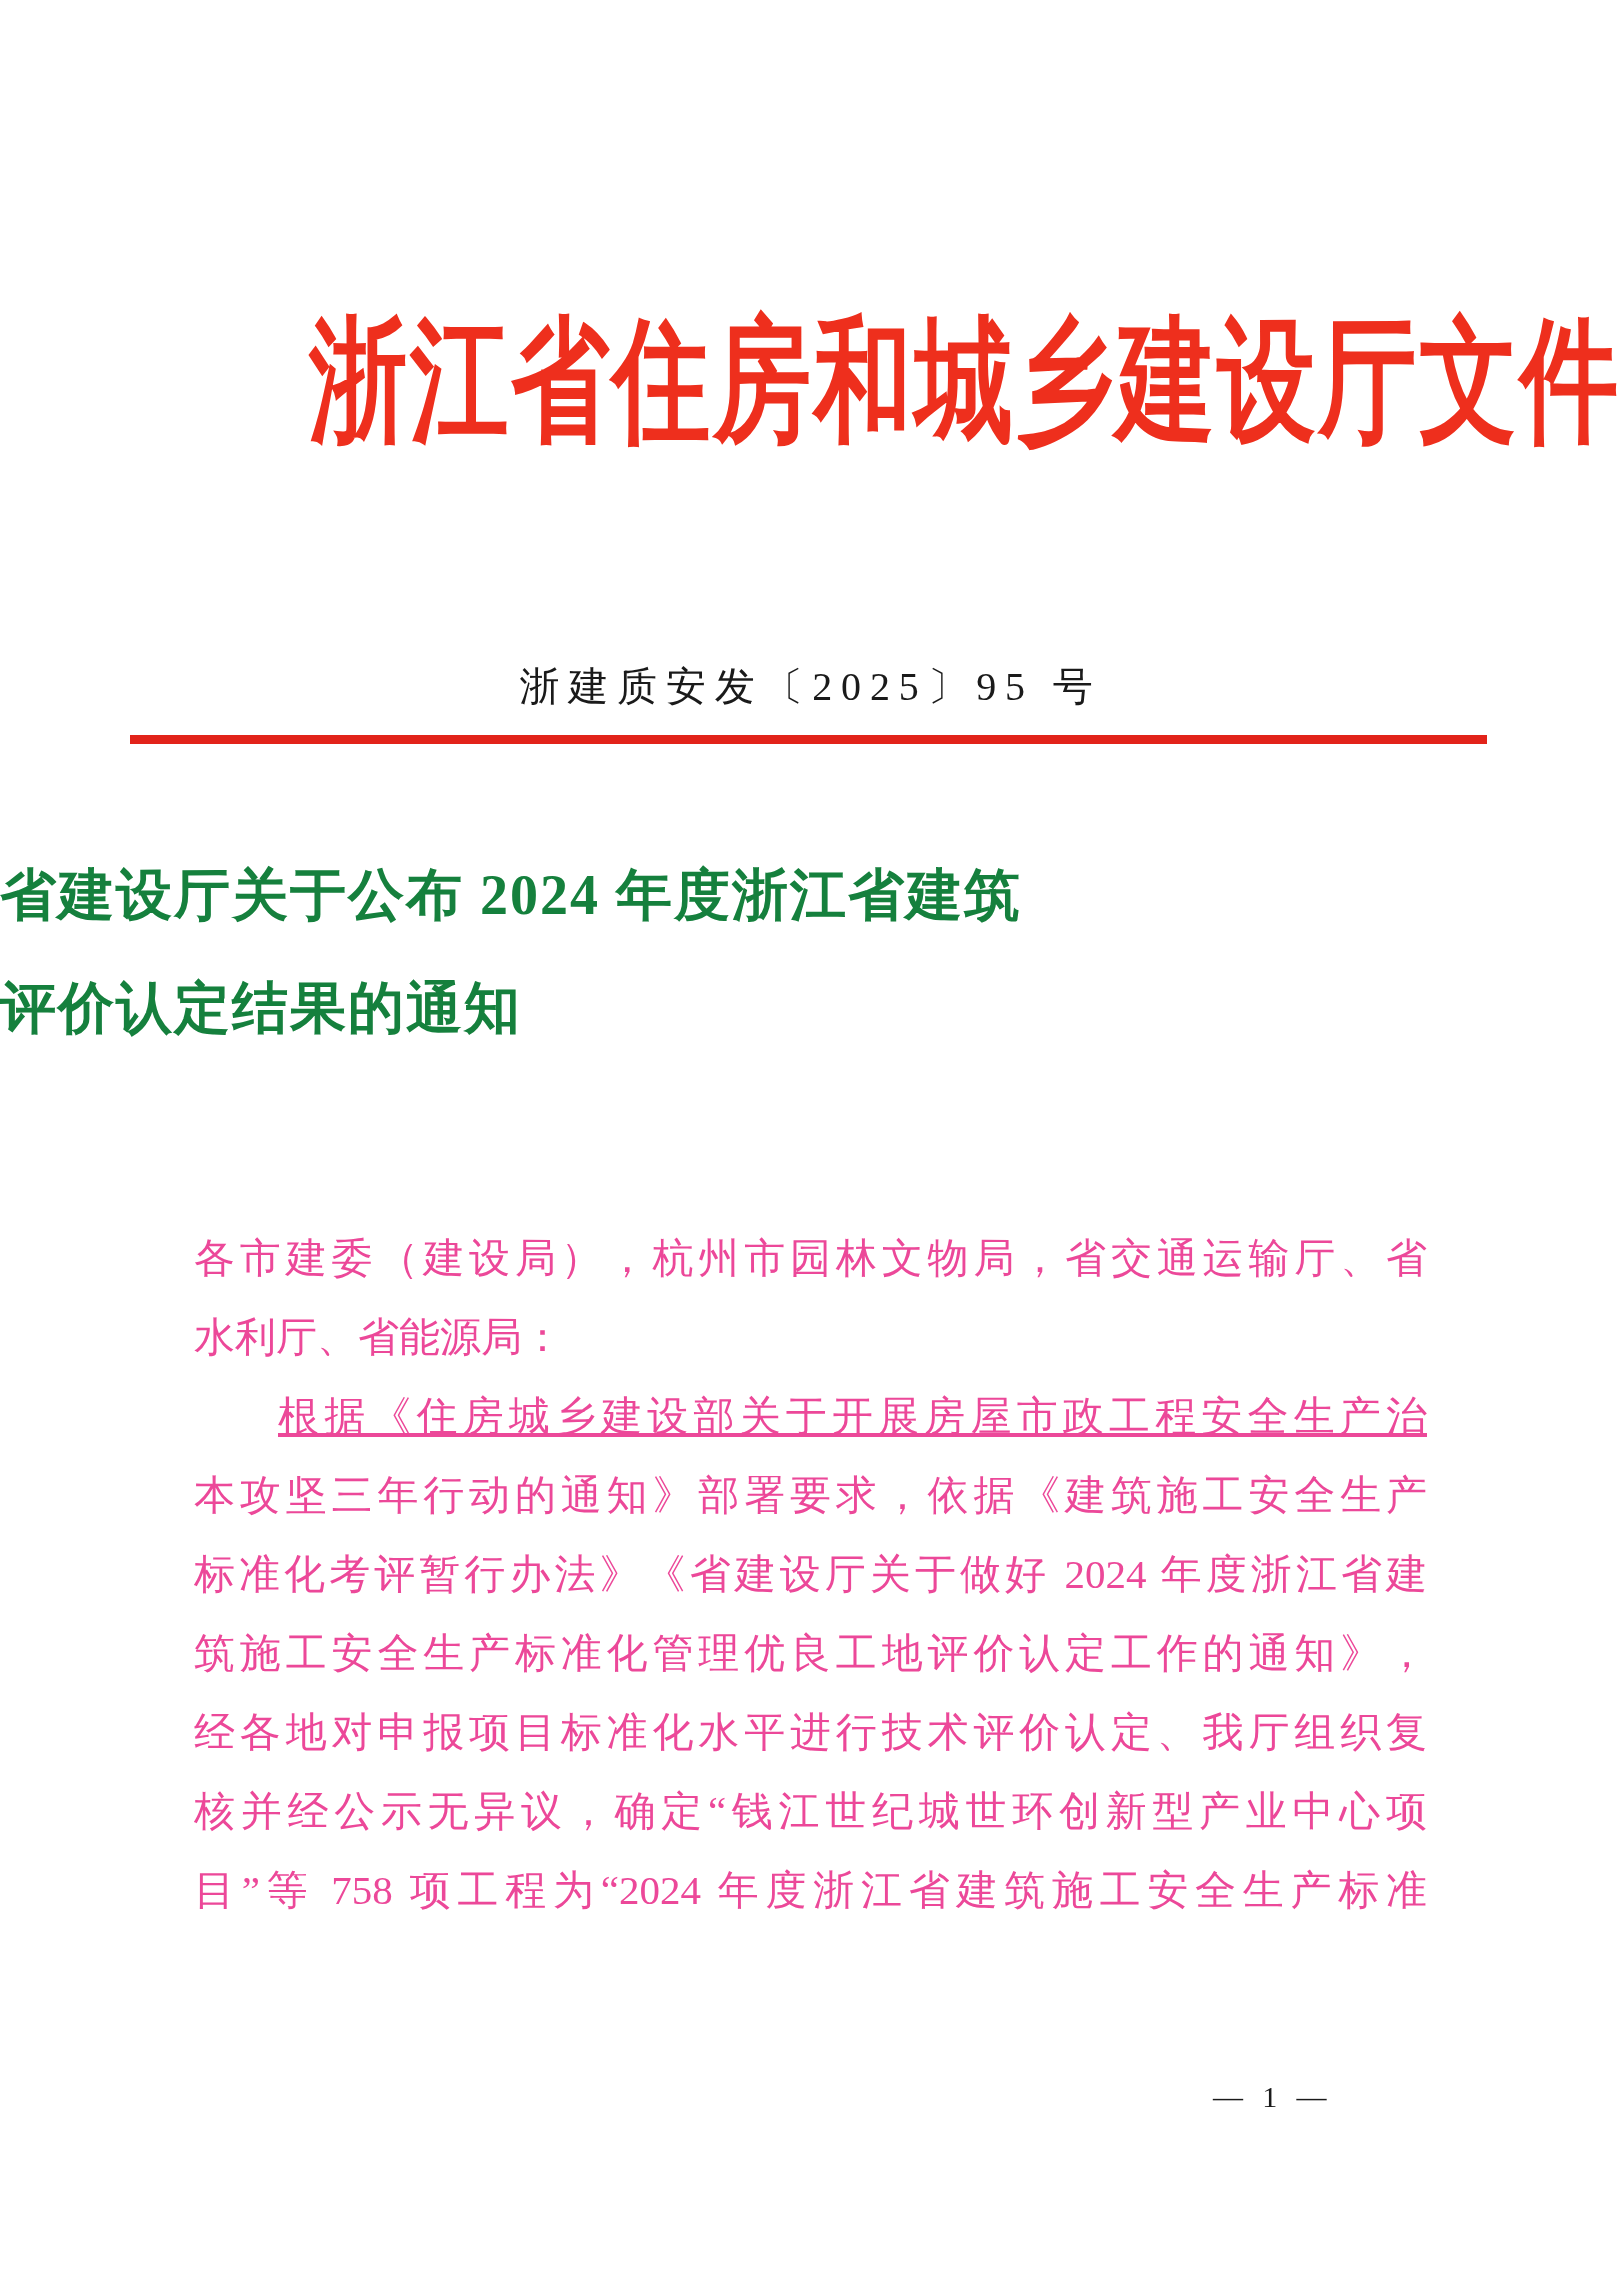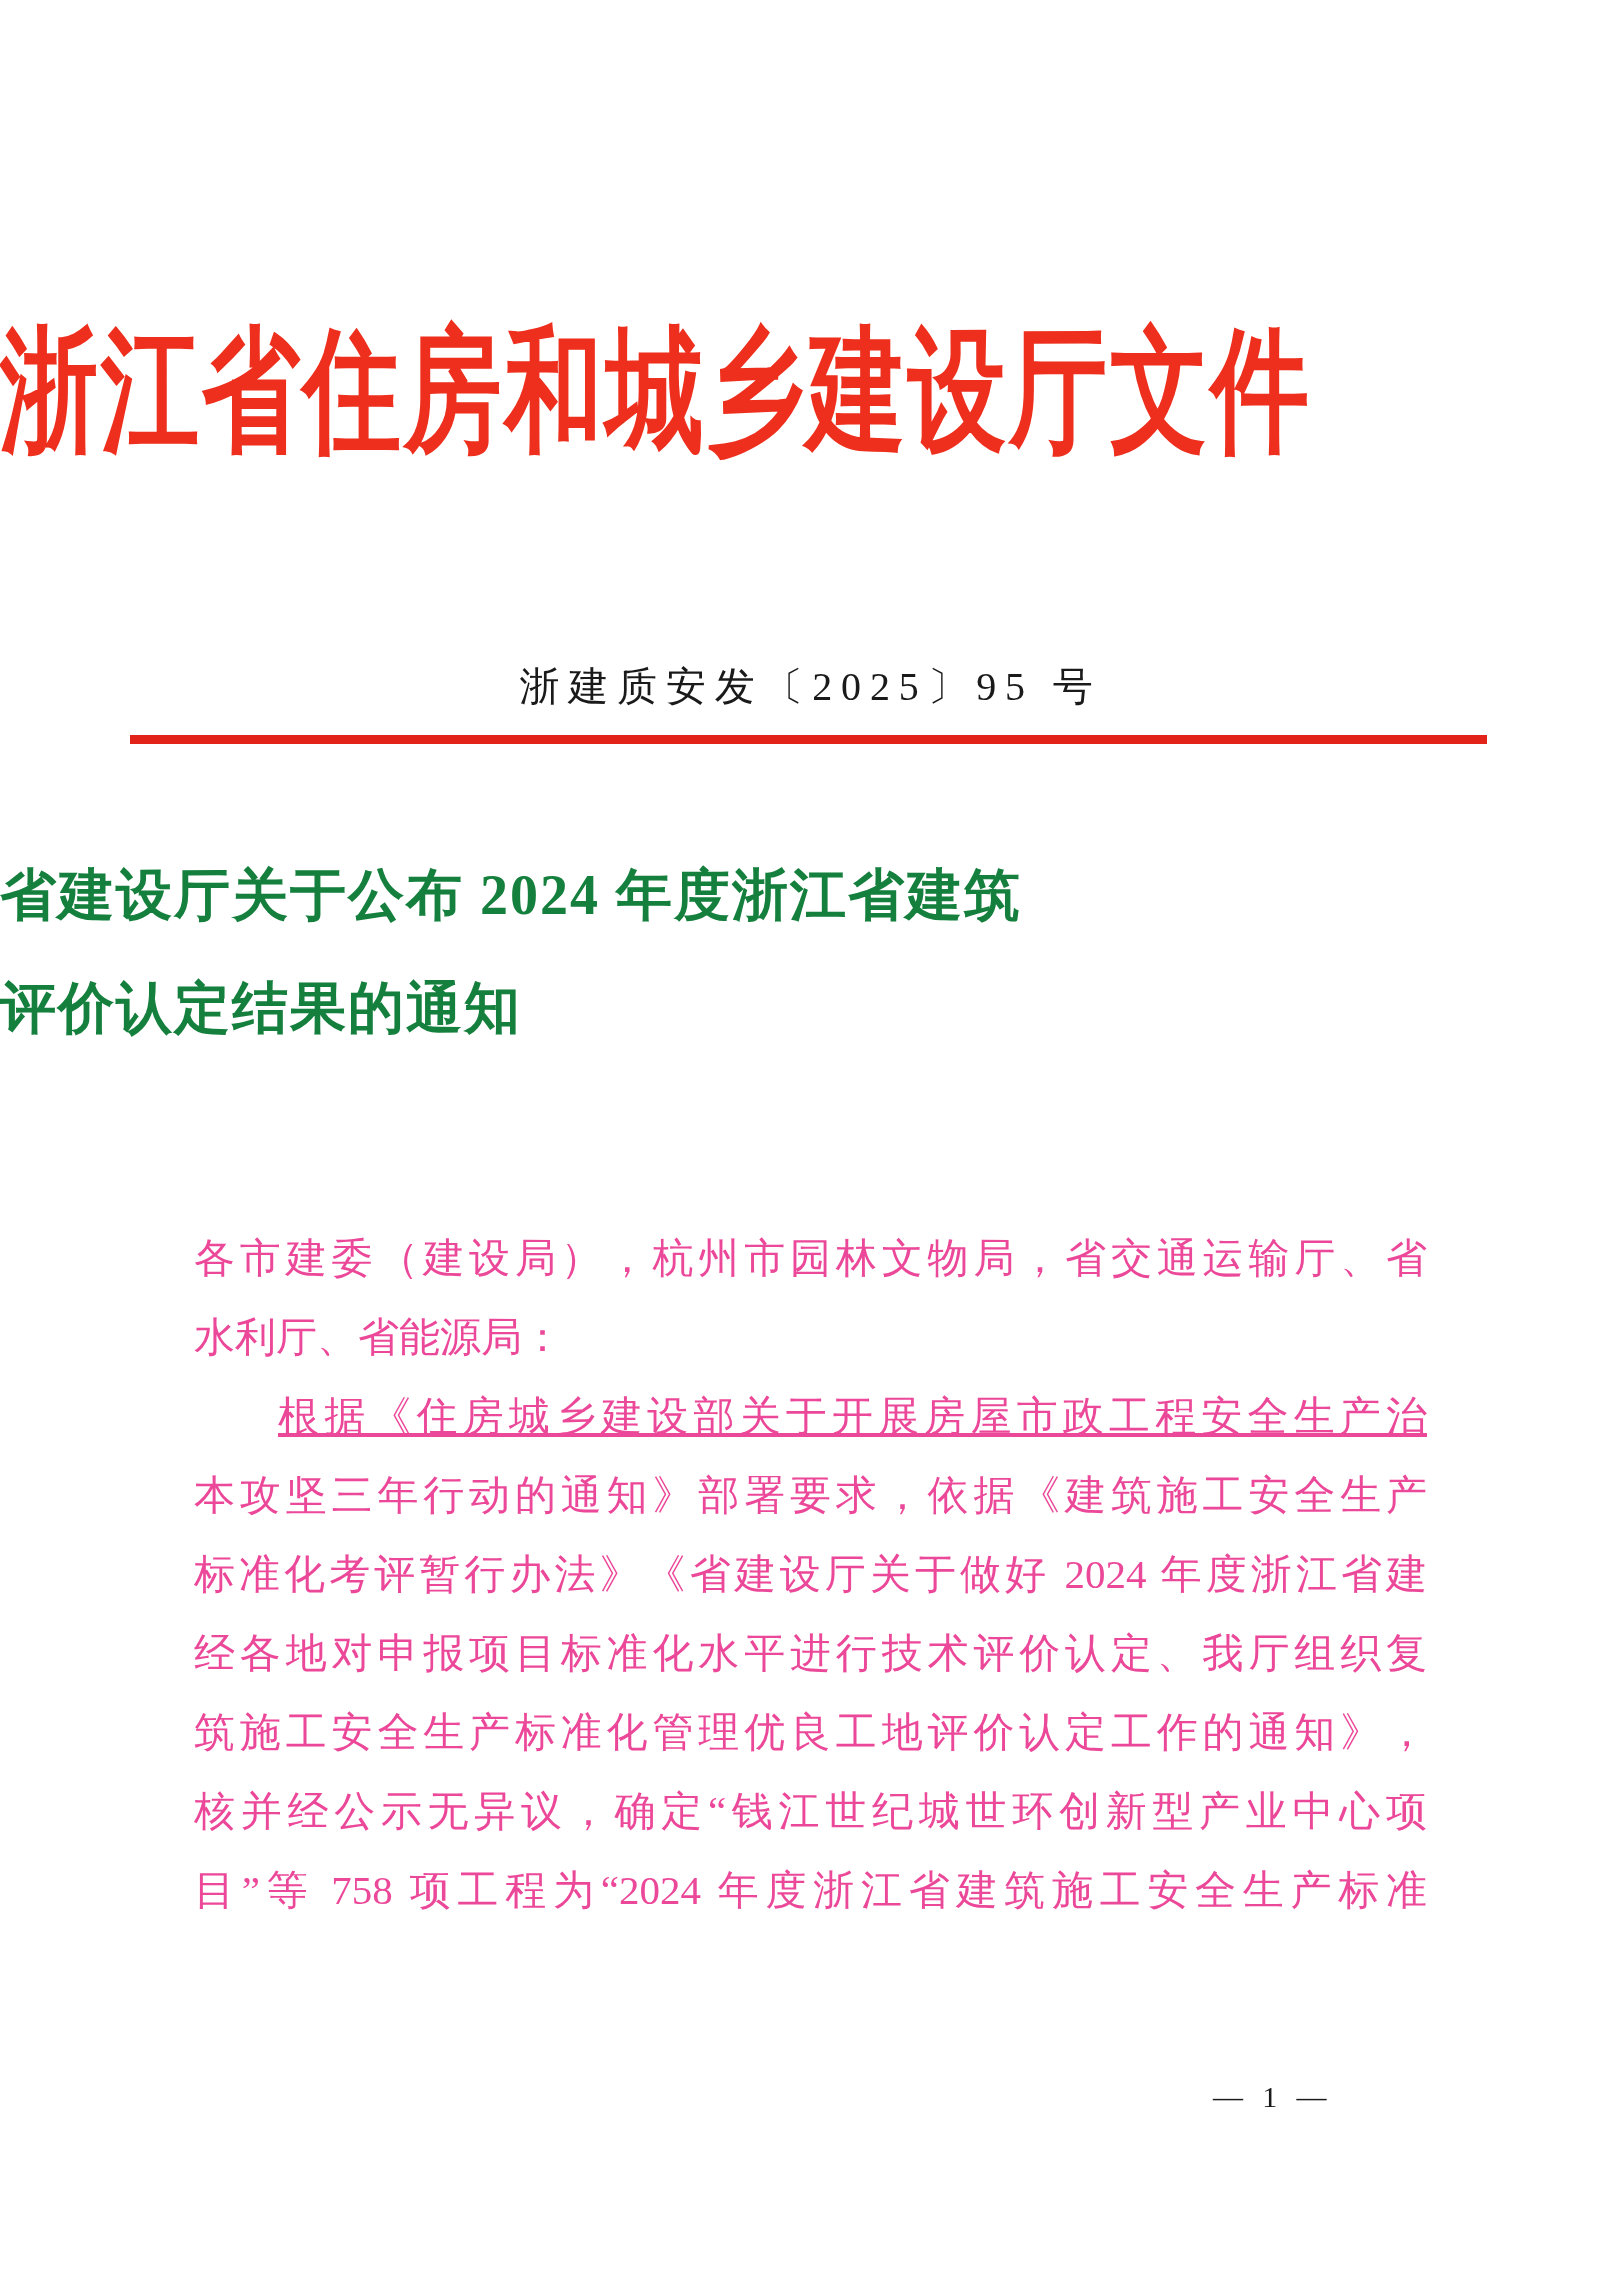--- a/index.html
+++ b/index.html
@@ -13,24 +13,24 @@
     height: 2293px;
     background: #ffffff;
     overflow: hidden;
     font-family: "Liberation Serif", "DejaVu Serif", serif;
     color: #000000;
   }
 
   
   .banner {
     position: absolute;
-    top: 302px;
+    top: 292px;
     left: 0;
     right: 0;
-    text-align: left;
+    text-align: right;
     white-space: nowrap;
   }
   .banner-inner {
     display: inline-block;
     font-size: 98px;
     font-weight: bold;
     letter-spacing: 2.9px;
     transform: scaleY(1.38);
     transform-origin: center top;
     font-family: "Liberation Serif", "DejaVu Serif", serif;
@@ -125,22 +125,22 @@
       <div>省建设厅关于公布 2024 年度浙江省建筑</div>
       <div>评价认定结果的通知</div>
     </div>
 
   <div class="body-text" id="body-text">
       <div class="line">各市建委（建设局），杭州市园林文物局，省交通运输厅、省</div>
       <div class="line short">水利厅、省能源局：</div>
       <div class="line indent">根据《住房城乡建设部关于开展房屋市政工程安全生产治</div>
       <div class="line">本攻坚三年行动的通知》部署要求，依据《建筑施工安全生产</div>
       <div class="line">标准化考评暂行办法》《省建设厅关于做好 2024 年度浙江省建</div>
+      <div class="line">筑施工安全生产标准化管理优良工地评价认定工作的通知》，</div>
       <div class="line">经各地对申报项目标准化水平进行技术评价认定、我厅组织复</div>
-      <div class="line">筑施工安全生产标准化管理优良工地评价认定工作的通知》，</div>
       <div class="line">核并经公示无异议，确定“钱江世纪城世环创新型产业中心项</div>
       <div class="line">目”等 758 项工程为“2024 年度浙江省建筑施工安全生产标准</div>
     </div>
 
   <div class="footer-pageno">— 1 —</div>
 
 </div>
 
 
 </body></html>

